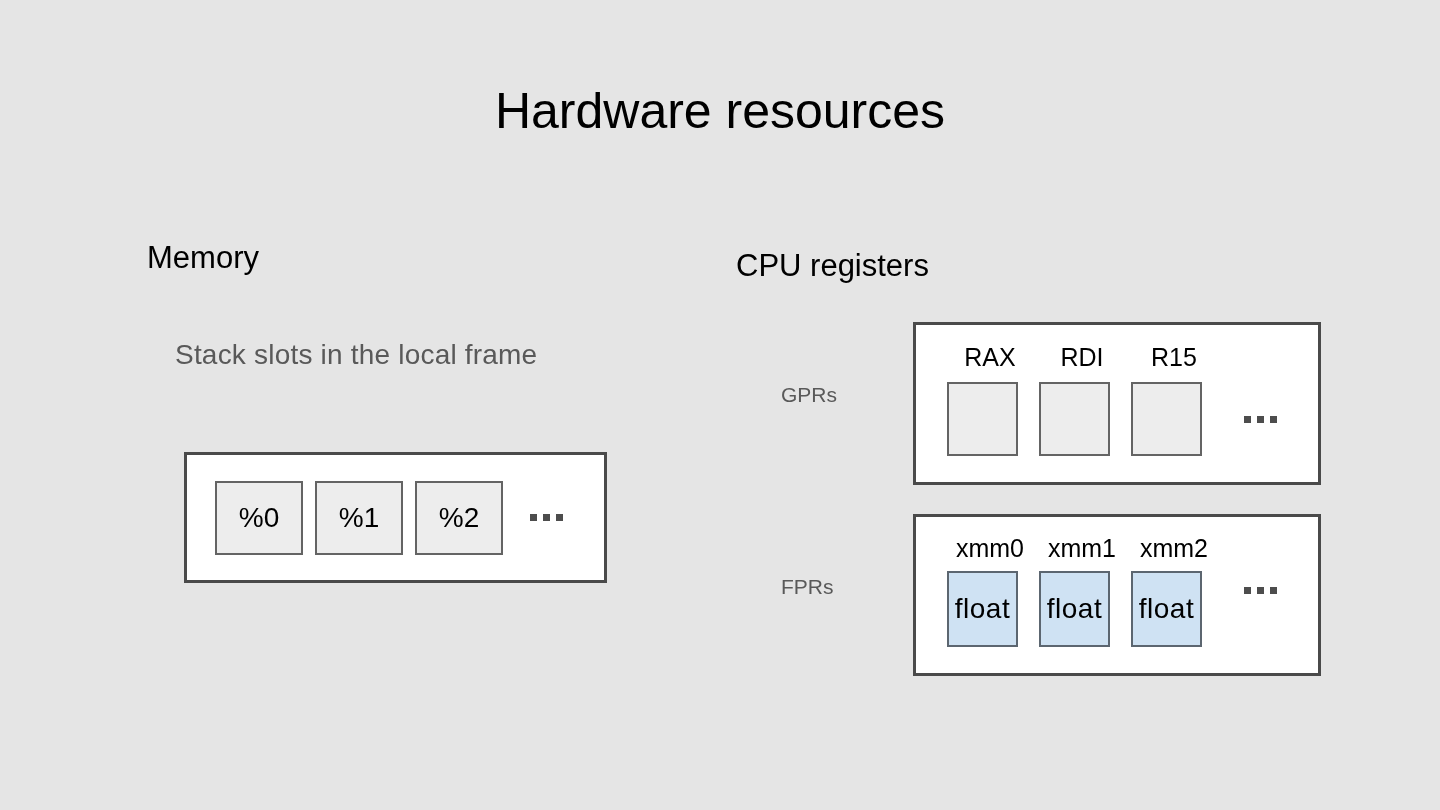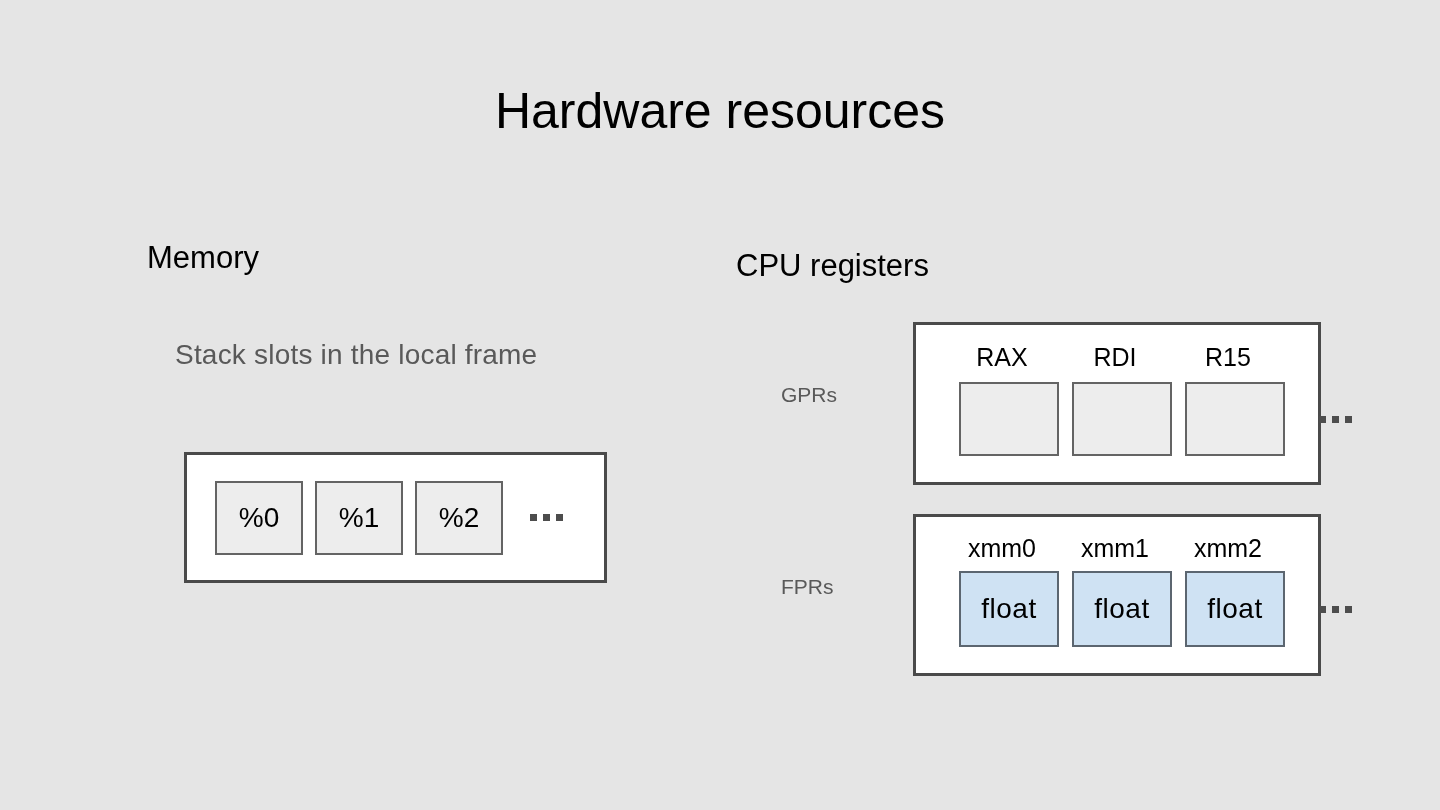--- a/index.html
+++ b/index.html
@@ -63,35 +63,34 @@
     width:88px;height:74px;
     background:var(--gray-cell-fill);
     border:2px solid var(--gray-cell-border);
     font-size:28px;color:var(--text-primary);
   }
   .reg-box{left:913px;top:322px;width:408px;height:163px;}
   .fpr-box{top:514px;height:162px;}
   .reg-row{
     display:flex;align-items:flex-end;
     padding:18px 0 4px 31px;
-    gap:13px;
-    margin-left:12px;
-  }
-  .fpr-box .reg-row{padding-top:17px;}
+    gap:6px;
+  }
+  .fpr-box .reg-row{padding-top:17px;align-items:center;}
   .reg-col{display:flex;flex-direction:column;flex:0 0 auto;}
   .reg-label{
     width:86px;text-align:center;
     font-size:25px;line-height:28px;
     margin-bottom:11px;
     color:var(--text-primary);
     white-space:nowrap;
   }
   .fpr-box .reg-label{margin-bottom:9px;}
   .reg-cell{
-    width:100px;height:74px;
+    width:71px;height:74px;
     background:var(--gray-cell-fill);
     border:2px solid var(--gray-cell-border);
   }
   .fpr-cell{
     height:76px;
     background:var(--blue-cell-fill);
     border:2px solid var(--blue-cell-border);
     font-size:28px;letter-spacing:0.5px;color:var(--text-primary);
   }
   .side-label{

